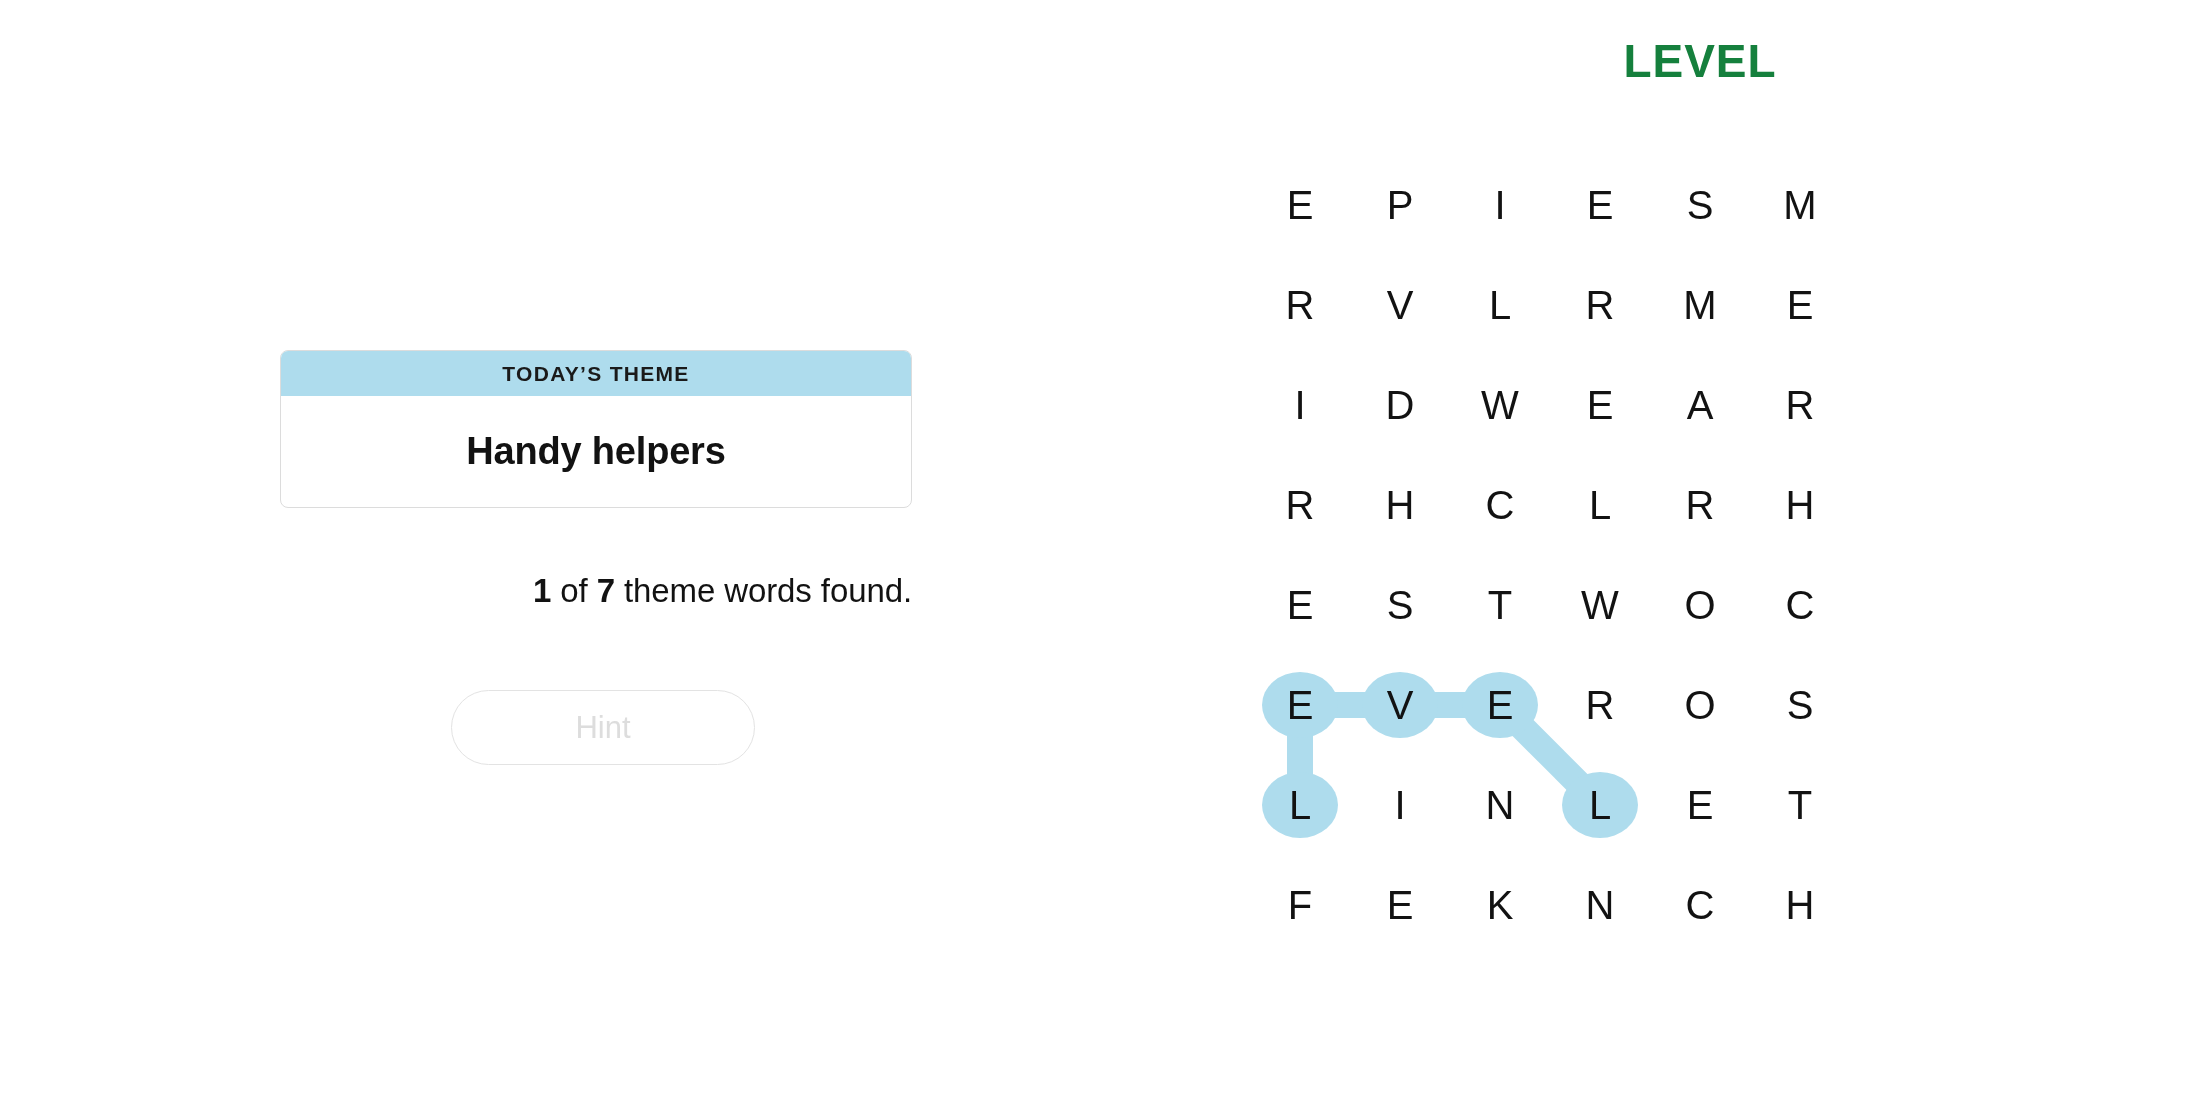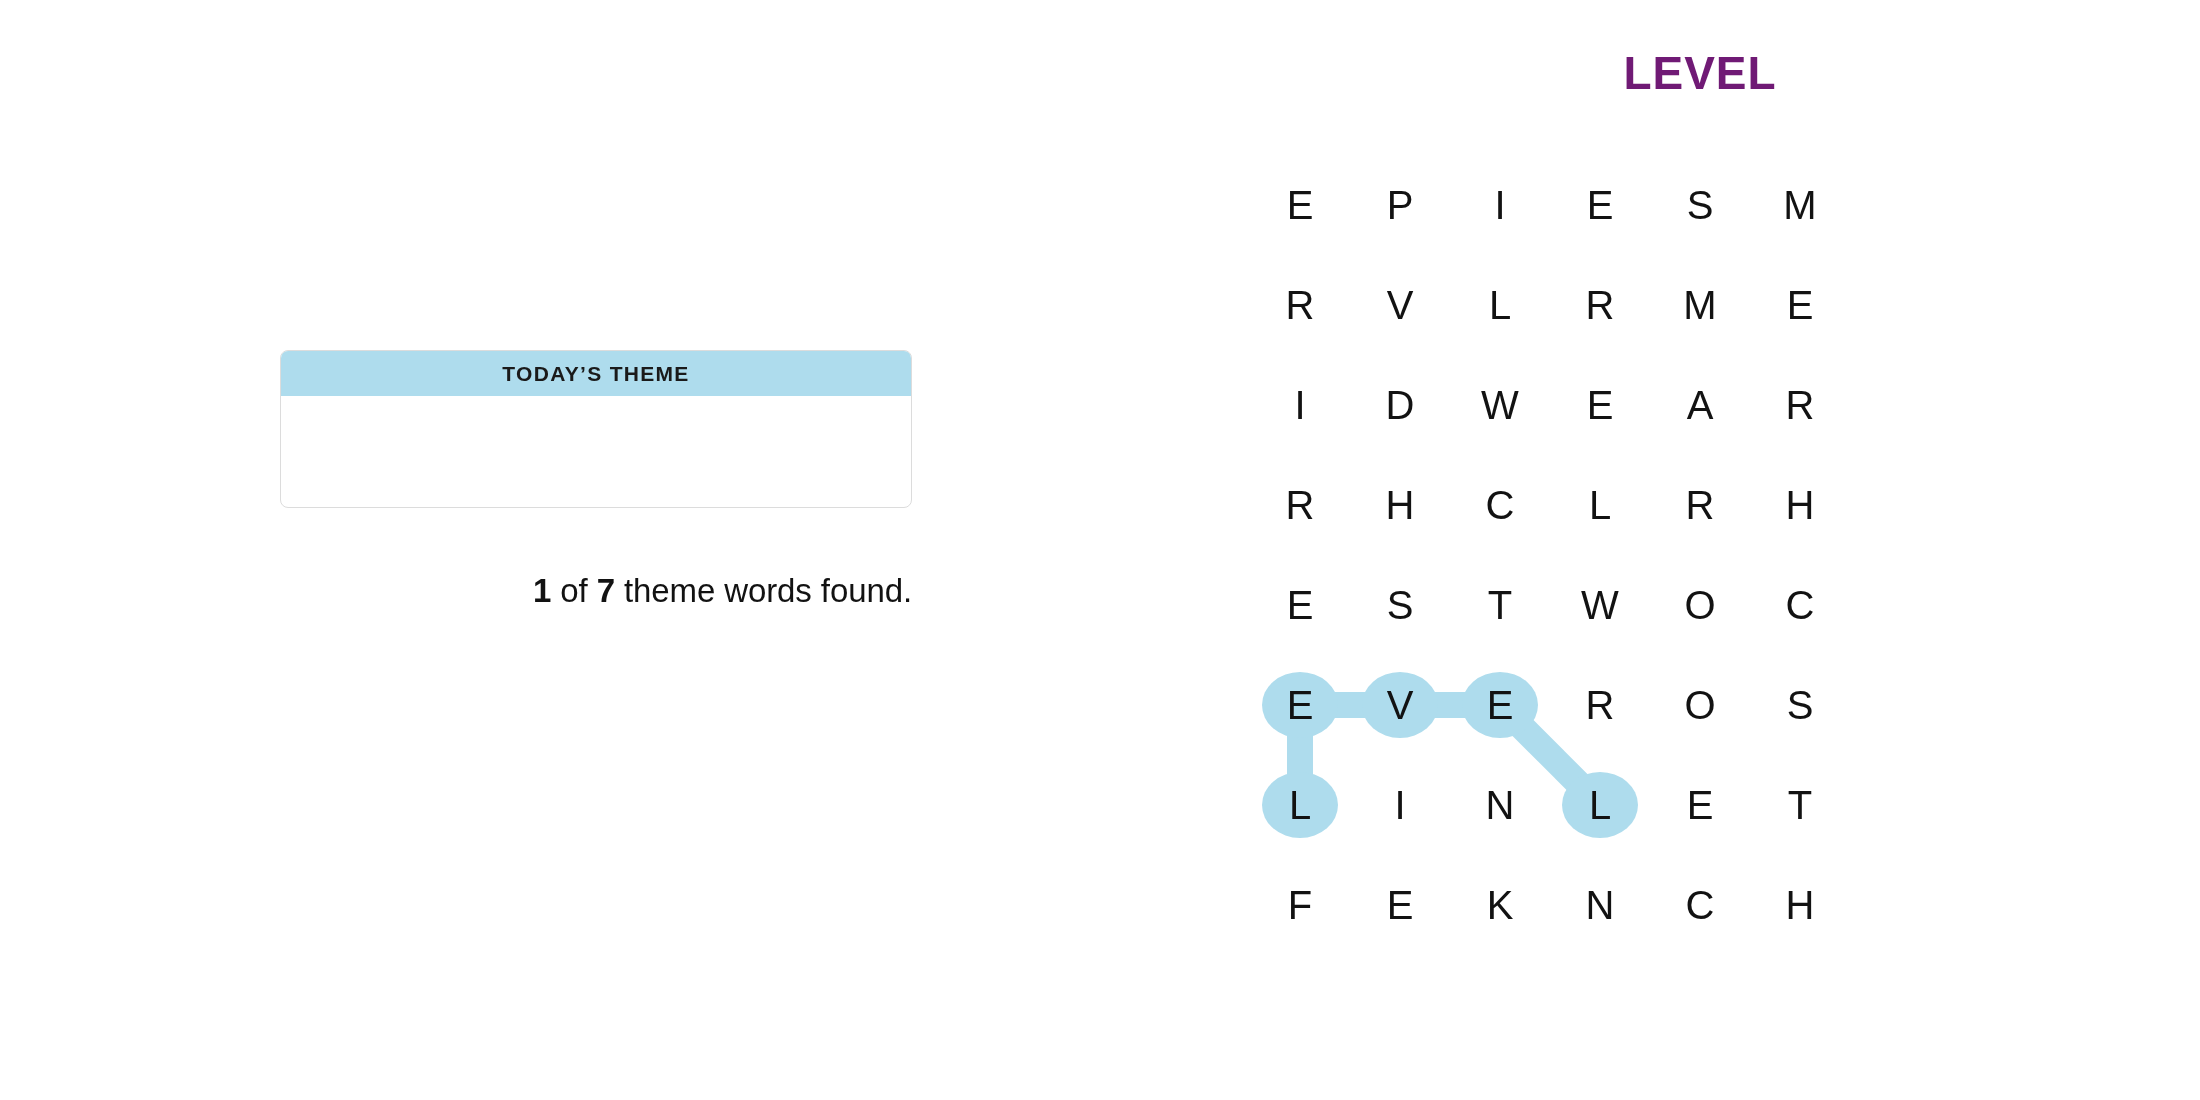--- a/index.html
+++ b/index.html
@@ -109,22 +109,21 @@
 
   #puzzle-title {
     position: absolute;
     left: 0;
     top: 34px;
     width: 1000px;
     text-align: center;
     font-size: 46px;
     font-weight: 700;
     letter-spacing: 1px;
-    color: #701a75;
-    margin-top: 12px;
+    color: #15803d;
   }
 
   #grid-area {
     position: absolute;
     left: 50px;
     top: 155px;
     width: 700px;
     height: 700px;
   }
 
@@ -160,24 +159,30 @@
 </style>
 </head>
 <body>
 
 <div id="left-panel">
 
   <div id="theme-card">
     <div id="theme-card-header">
       <span id="theme-card-header-label">TODAY’S THEME</span>
     </div>
+    <div id="theme-card-body">
+      <span id="theme-title">Handy helpers</span>
+    </div>
   </div>
 
   <div id="progress-line"><span class="num">1</span><span> of </span><span class="num">7</span><span> theme words found.</span></div>
 
+  <button id="hint-button">
+    <span id="hint-button-label">Hint</span>
+  </button>
 
 </div>
 
 <div id="right-panel">
 
   <div id="puzzle-title">LEVEL</div>
 
   <div id="grid-area">
     <svg id="path-layer" viewBox="0 0 700 700" xmlns="http://www.w3.org/2000/svg">
         <line x1="50" y1="550" x2="150" y2="550" stroke="#aedced" stroke-width="26" stroke-linecap="round"></line>

